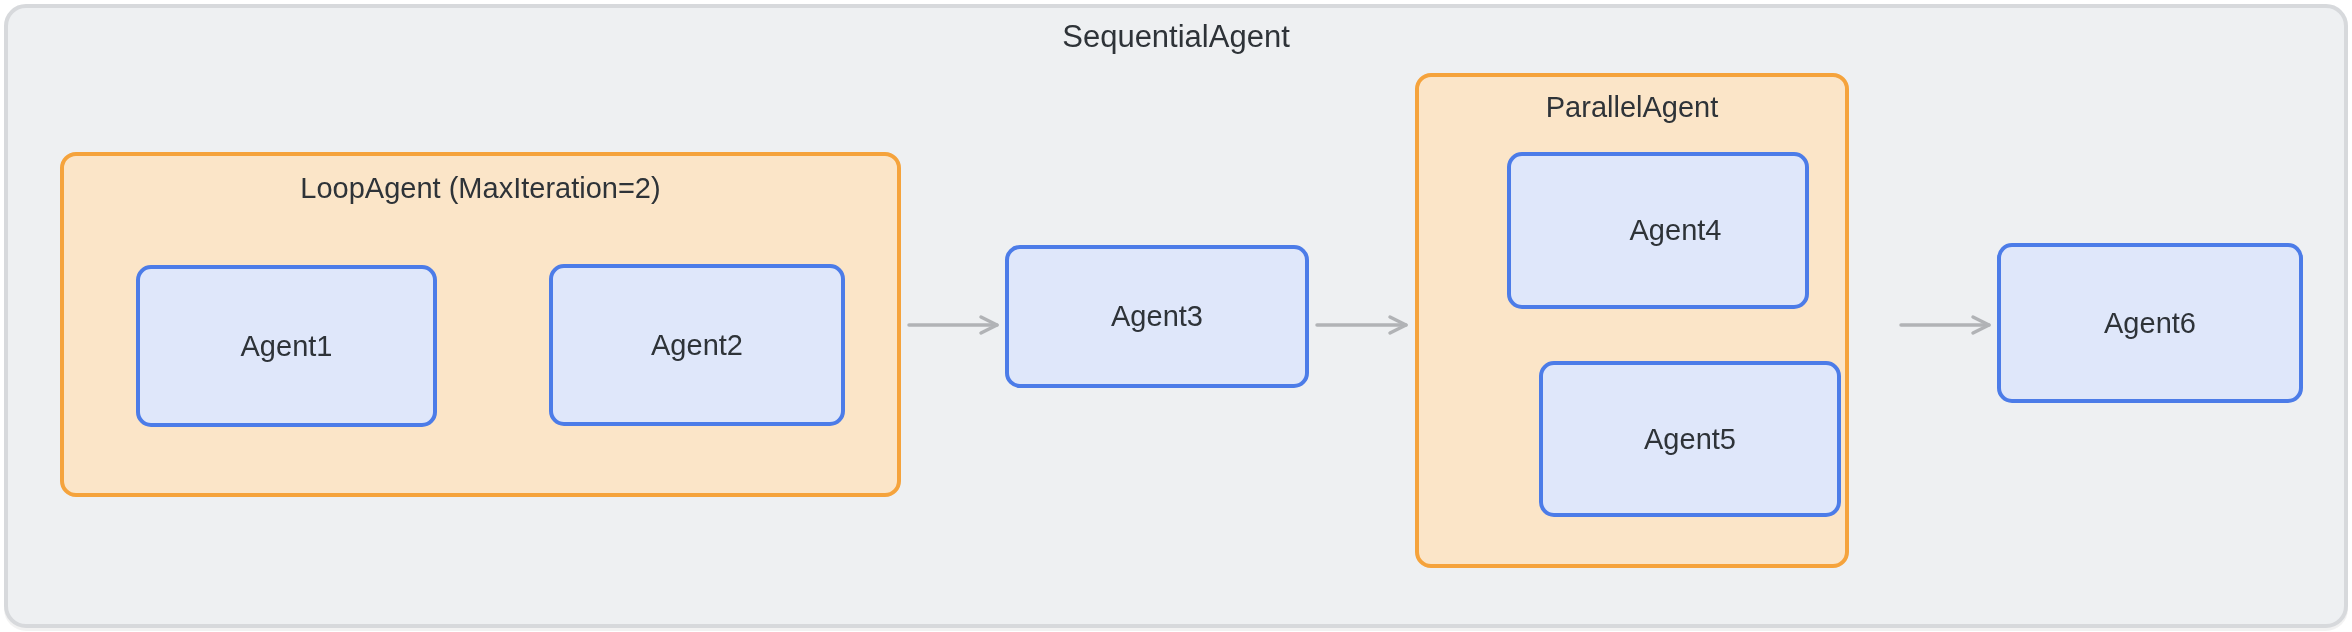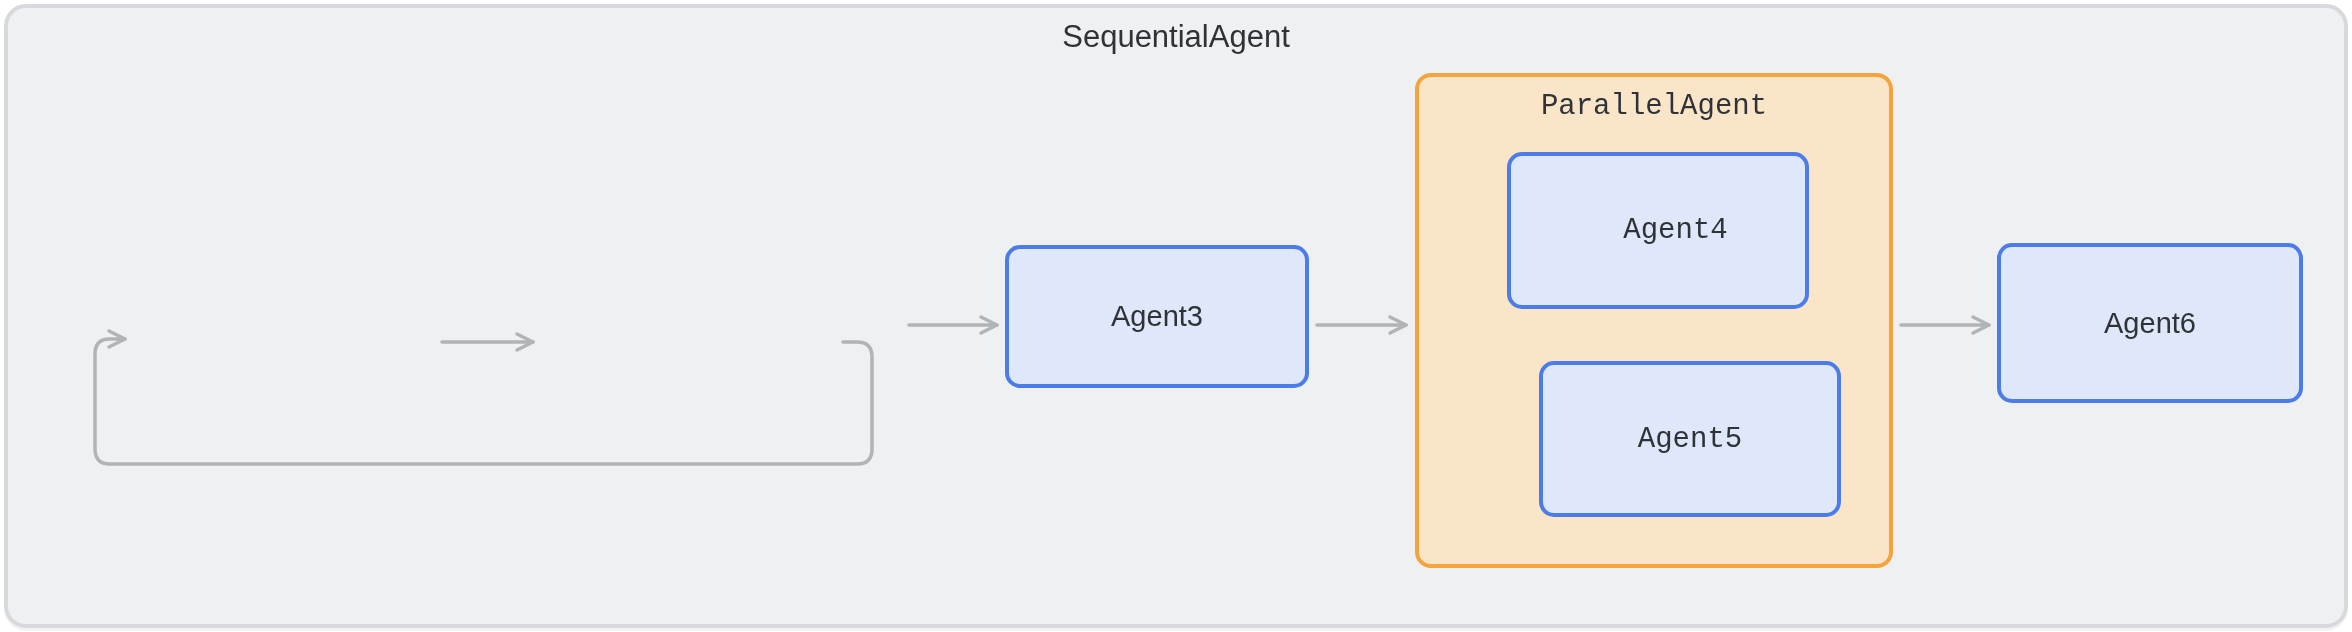--- a/index.html
+++ b/index.html
@@ -52,21 +52,21 @@
     position: absolute;
     left: 0;
     width: 100%;
     text-align: center;
     font-size: 29px;
     line-height: 34px;
     color: var(--text);
   }
   .container.loop     { left: 60px;   top: 152px; width: 841px; height: 345px; }
   .container.loop .container-title     { top: 15px; }
-  .container.parallel { left: 1415px; top: 73px;  width: 478px; height: 495px; font-family: Liberation Mono, monospace; }
+  .container.parallel { left: 1415px; top: 73px;  width: 434px; height: 495px; }
   .container.parallel .container-title { top: 13px; }
   .node {
     position: absolute;
     background: var(--node-fill);
     border: 4px solid var(--node-border);
     border-radius: 15px;
     display: flex;
     align-items: center;
     justify-content: center;
     font-size: 29px;
@@ -119,20 +119,29 @@
 
     <path class="arrow-line" d="M 442 342 L 533 342" marker-end="url(#chevron)"></path>
 
     <path class="arrow-line" d="M 909 325 L 997 325" marker-end="url(#chevron)"></path>
 
     <path class="arrow-line" d="M 1317 325 L 1406 325" marker-end="url(#chevron)"></path>
 
     <path class="arrow-line" d="M 1901 325 L 1989 325" marker-end="url(#chevron)"></path>
   </svg>
 
+  <div class="container loop">
+    <div class="container-title">LoopAgent (MaxIteration=2)</div>
+    <div class="node agent1">
+      <span>Agent1</span>
+    </div>
+    <div class="node agent2">
+      <span>Agent2</span>
+    </div>
+  </div>
 
   <div class="node agent3">
     <span>Agent3</span>
   </div>
 
   <div class="container parallel">
     <div class="container-title">ParallelAgent</div>
     <div class="node agent4">
       <span>Agent4</span>
     </div>

